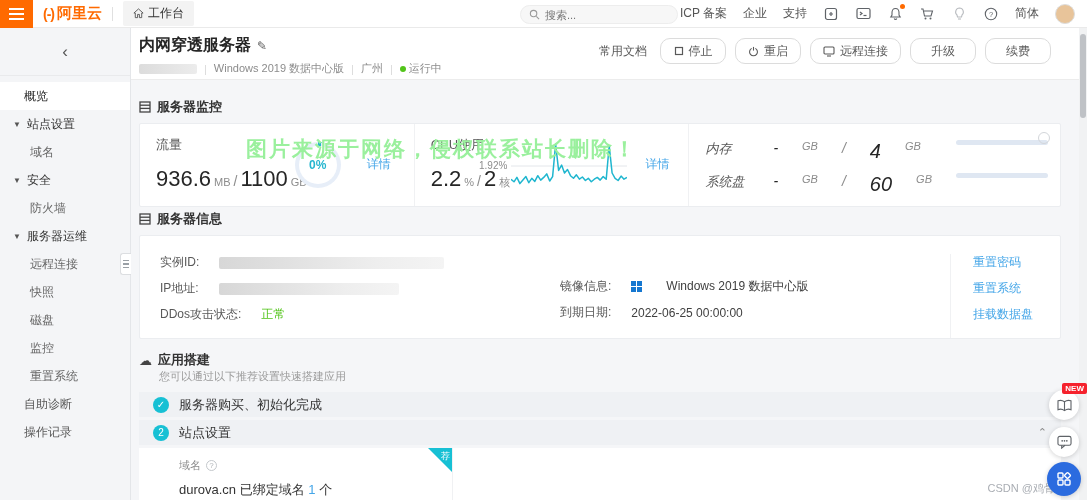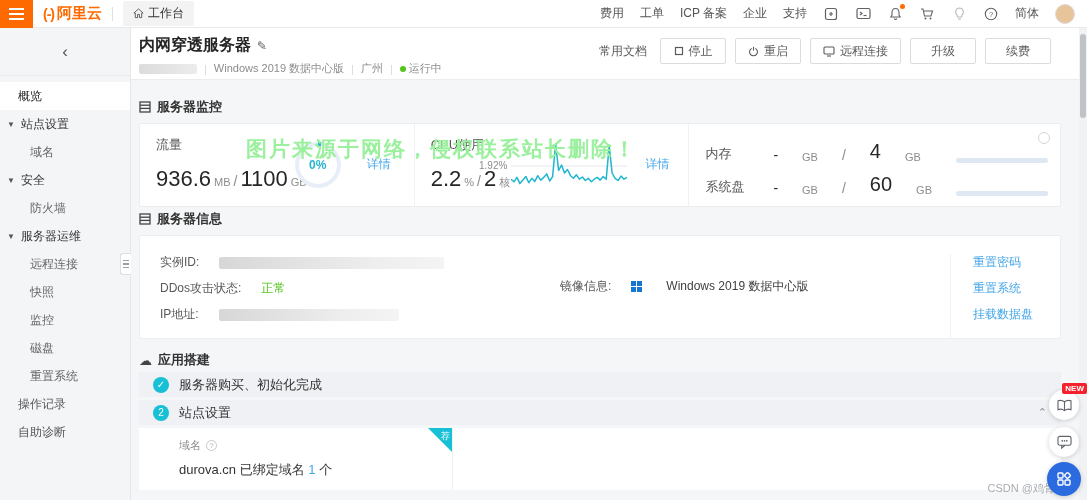--- a/index.html
+++ b/index.html
@@ -20,21 +20,21 @@
   .top-right { margin-left:auto; display:flex; align-items:center; gap:16px; padding-right:12px; }
   .top-menu-item { color:#555; font-size:12px; cursor:pointer; white-space:nowrap; }
   .top-icon { width:16px; height:16px; display:flex; align-items:center; justify-content:center; position:relative; cursor:pointer; color:#5f6368; }
   .badge-dot { position:absolute; top:-2px; right:-2px; width:5px; height:5px; border-radius:50%; background:#ff6a00; }
   .avatar { width:20px; height:20px; border-radius:50%; background:#e8c49a; border:1px solid #ddd; cursor:pointer; }
 
   
   .sidebar { position:absolute; top:28px; left:0; width:131px; height:472px; background:#f4f5f7; border-right:1px solid #e4e6e9; z-index:10; }
   .side-head { height:48px; display:flex; align-items:center; justify-content:center; border-bottom:1px solid #e9eaec; color:#555; font-size:17px; cursor:pointer; }
   .side-list { padding-top:6px; }
-  .side-item { height:28px; display:flex; align-items:center; padding-left:18px; color:#595959; font-size:12px; cursor:pointer; position:relative; }
+  .side-item { height:28px; display:flex; align-items:center; padding-left:24px; color:#595959; font-size:12px; cursor:pointer; position:relative; }
   .side-item.group { color:#333; }
   .side-item.group .caret { font-size:8px; color:#555; margin-right:6px; margin-left:-11px; }
   .side-item.sub { padding-left:30px; color:#666; }
   .side-item.active { background:#fff; color:#262626; }
   .side-handle { position:absolute; right:-1px; top:3px; width:11px; height:22px; background:#fff; border:1px solid #dcdee1; border-right:none; border-radius:3px 0 0 3px; display:flex; flex-direction:column; justify-content:center; gap:2px; align-items:center; cursor:pointer; }
   .side-handle i { display:block; width:6px; height:1.5px; background:#9aa0a6; }
 
   
   .main { position:absolute; top:28px; left:131px; width:948px; height:472px; background:#f5f6f8; overflow:hidden; }
 
@@ -42,21 +42,21 @@
   .title-row { display:flex; align-items:center; gap:6px; }
   .page-title { font-size:16px; font-weight:bold; color:#262626; }
   .edit-icon { color:#595959; font-size:12px; cursor:pointer; }
   .meta-row { display:flex; align-items:center; gap:7px; margin-top:5px; font-size:11px; color:#8c8c8c; }
   .blur-pill { width:58px; height:10px; border-radius:2px; background:linear-gradient(90deg,#dcdcdc,#ececec); }
   .meta-sep { color:#d9d9d9; }
   .status-dot { width:6px; height:6px; border-radius:50%; background:#52c41a; display:inline-block; margin-right:3px; }
   .status-run { color:#8c8c8c; }
   .title-actions { position:absolute; right:28px; top:10px; display:flex; align-items:center; gap:9px; }
   .doc-link { color:#595959; font-size:12px; margin-right:4px; cursor:pointer; }
-  .act-btn { height:26px; min-width:66px; padding:0 12px; background:#fff; border:1px solid #dcdcdc; border-radius:2px; color:#595959; font-size:12px; display:flex; align-items:center; justify-content:center; gap:5px; cursor:pointer; }
+  .act-btn { height:26px; min-width:66px; padding:0 12px; background:#fff; border:1px solid #dcdcdc; border-radius:10px; color:#595959; font-size:12px; display:flex; align-items:center; justify-content:center; gap:5px; cursor:pointer; }
   .act-btn svg { flex:none; }
 
   .content { padding:10px 18px 0 8px; position:relative; }
 
   .wm-green { position:absolute; left:115px; top:55px; font-size:21px; font-weight:bold; color:#9af09d; letter-spacing:2px; z-index:25; pointer-events:none; white-space:nowrap; }
 
   .section-head { display:flex; align-items:center; gap:6px; font-size:13px; color:#333; font-weight:bold; margin:8px 0 7px 0; }
   .section-sub { font-size:11px; color:#9b9b9b; margin:-3px 0 8px 20px; font-weight:normal; }
 
   .card { background:#fff; border:1px solid #ebedf0; border-radius:2px; }
@@ -69,21 +69,21 @@
   .big-num { font-size:22px; color:#262626; }
   .unit { font-size:11px; color:#8c8c8c; }
   .slash { font-size:14px; color:#8c8c8c; }
   .detail-link { color:#45a6e8; font-size:12px; cursor:pointer; }
 
   .donut { width:46px; height:46px; border-radius:50%; background:conic-gradient(#26b6cf 0deg 9deg, #e7eef8 9deg 360deg); display:flex; align-items:center; justify-content:center; }
   .donut-hole { width:38px; height:38px; border-radius:50%; background:#fff; display:flex; align-items:center; justify-content:center; font-size:12px; font-weight:bold; color:#26b6cf; }
 
   .spark-wrap { display:flex; align-items:center; gap:4px; }
   .spark-label { font-size:10px; color:#8c8c8c;text-align:right; }
-  .bar-row { display:flex; align-items:flex-end; gap:24px; margin-bottom:10px; }
+  .bar-row { display:flex; align-items:flex-start; gap:24px; margin-bottom:10px;font-style:italic; }
   .bar-label { font-size:13px; color:#595959; width:44px; }
   .bar-dash { font-size:14px; color:#262626; }
   .bar-big { font-size:20px; color:#262626; }
   .hbar { width:92px; height:5px; border-radius:3px; background:#dfe7f2; margin-left:auto; }
   .refresh-ic { position:absolute; top:8px; right:10px; width:12px; height:12px; border:1.5px solid #d3d6da; border-radius:50%; cursor:pointer; }
 
   
   .info-card { height:104px; display:flex; padding:18px 0 0 20px; position:relative; }
   .info-col-left { width:400px; }
   .info-col-mid { width:390px;margin-top:24px; }
@@ -134,20 +134,27 @@
     <span class="brackets">(-)</span>
     <span class="logo-text">阿里云</span>
   </div>
   <div class="top-divider"></div>
   <div class="workbench">
     <svg width="11" height="11" viewBox="0 0 12 12">
         <path d="M6 1 L11 5.5 L9.5 5.5 L9.5 10.5 L7 10.5 L7 7 L5 7 L5 10.5 L2.5 10.5 L2.5 5.5 L1 5.5 Z" fill="none" stroke="#555" stroke-width="1"></path>
       </svg>
     <span>工作台</span>
   </div>
+  <div class="search-box">
+    <svg width="11" height="11" viewBox="0 0 12 12">
+        <circle cx="5" cy="5" r="3.5" fill="none" stroke="#999" stroke-width="1.2"></circle>
+        <line x1="8" y1="8" x2="11" y2="11" stroke="#999" stroke-width="1.2"></line>
+      </svg>
+    <input type="text" placeholder="搜索..." style="">
+  </div>
   <div class="top-right">
     <span class="top-menu-item">费用</span>
     <span class="top-menu-item">工单</span>
     <span class="top-menu-item">ICP 备案</span>
     <span class="top-menu-item">企业</span>
     <span class="top-menu-item">支持</span>
     <span class="top-icon">
       <svg width="14" height="14" viewBox="0 0 14 14">
           <rect x="1.5" y="1.5" width="11" height="11" rx="2" fill="none" stroke="#5f6368" stroke-width="1.2"></rect>
           <path d="M5 7h4M7 5v4" stroke="#5f6368" stroke-width="1.2"></path>
@@ -222,33 +229,33 @@
       <span class="side-handle">
           <i></i>
           <i></i>
           <i></i>
         </span>
     </div>
     <div class="side-item sub">
         <span>快照</span>
       </div>
     <div class="side-item sub">
+        <span>磁盘</span>
+      </div>
+    <div class="side-item sub">
         <span>监控</span>
       </div>
     <div class="side-item sub">
-        <span>磁盘</span>
-      </div>
-    <div class="side-item sub">
         <span>重置系统</span>
+      </div>
+    <div class="side-item">
+        <span>自助诊断</span>
       </div>
     <div class="side-item">
         <span>操作记录</span>
-      </div>
-    <div class="side-item">
-        <span>自助诊断</span>
       </div>
   </div>
 </div>
 
 <div class="main">
 
   <div class="title-bar">
     <div class="title-row">
       <span class="page-title">内网穿透服务器</span>
       <span class="edit-icon">✎</span>
@@ -377,51 +384,56 @@
       <span>服务器信息</span>
     </div>
 
     <div class="card info-card">
       <div class="info-col-left">
         <div class="info-row">
             <span>实例ID:</span>
             <span class="blur-bar"></span>
           </div>
         <div class="info-row">
+            <span>IP地址:</span>
+            <span class="blur-bar short"></span>
+          </div>
+        <div class="info-row">
             <span>DDos攻击状态:</span>
             <span class="ok-green">正常</span>
-          </div>
-        <div class="info-row">
-            <span>IP地址:</span>
-            <span class="blur-bar short"></span>
           </div>
       </div>
       <div class="info-col-mid">
         <div class="info-row">
           <span>镜像信息:</span>
           <span class="win-ic">
               <i></i>
               <i></i>
               <i></i>
               <i></i>
             </span>
           <span class="info-val">Windows 2019 数据中心版</span>
         </div>
+        <div class="info-row">
+          <span>到期日期:</span>
+          <span class="info-val">2022-06-25 00:00:00</span>
+        </div>
       </div>
       <div class="info-links">
         <span class="side-link">重置密码</span>
         <span class="side-link">重置系统</span>
         <span class="side-link">挂载数据盘</span>
       </div>
     </div>
 
     <div class="section-head" style="margin-top:12px; margin-bottom:3px;">
       <span style="font-size:13px; color:#444;">☁</span>
       <span>应用搭建</span>
     </div>
+    <div class="section-sub">您可以通过以下推荐设置快速搭建应用</div>
 
     <div class="step-row">
       <span class="step-circle">✓</span>
       <span class="step-label">服务器购买、初始化完成</span>
     </div>
 
     <div class="step-row">
       <span class="step-circle">2</span>
       <span class="step-label">站点设置</span>
       <span class="step-chevron">⌃</span>

